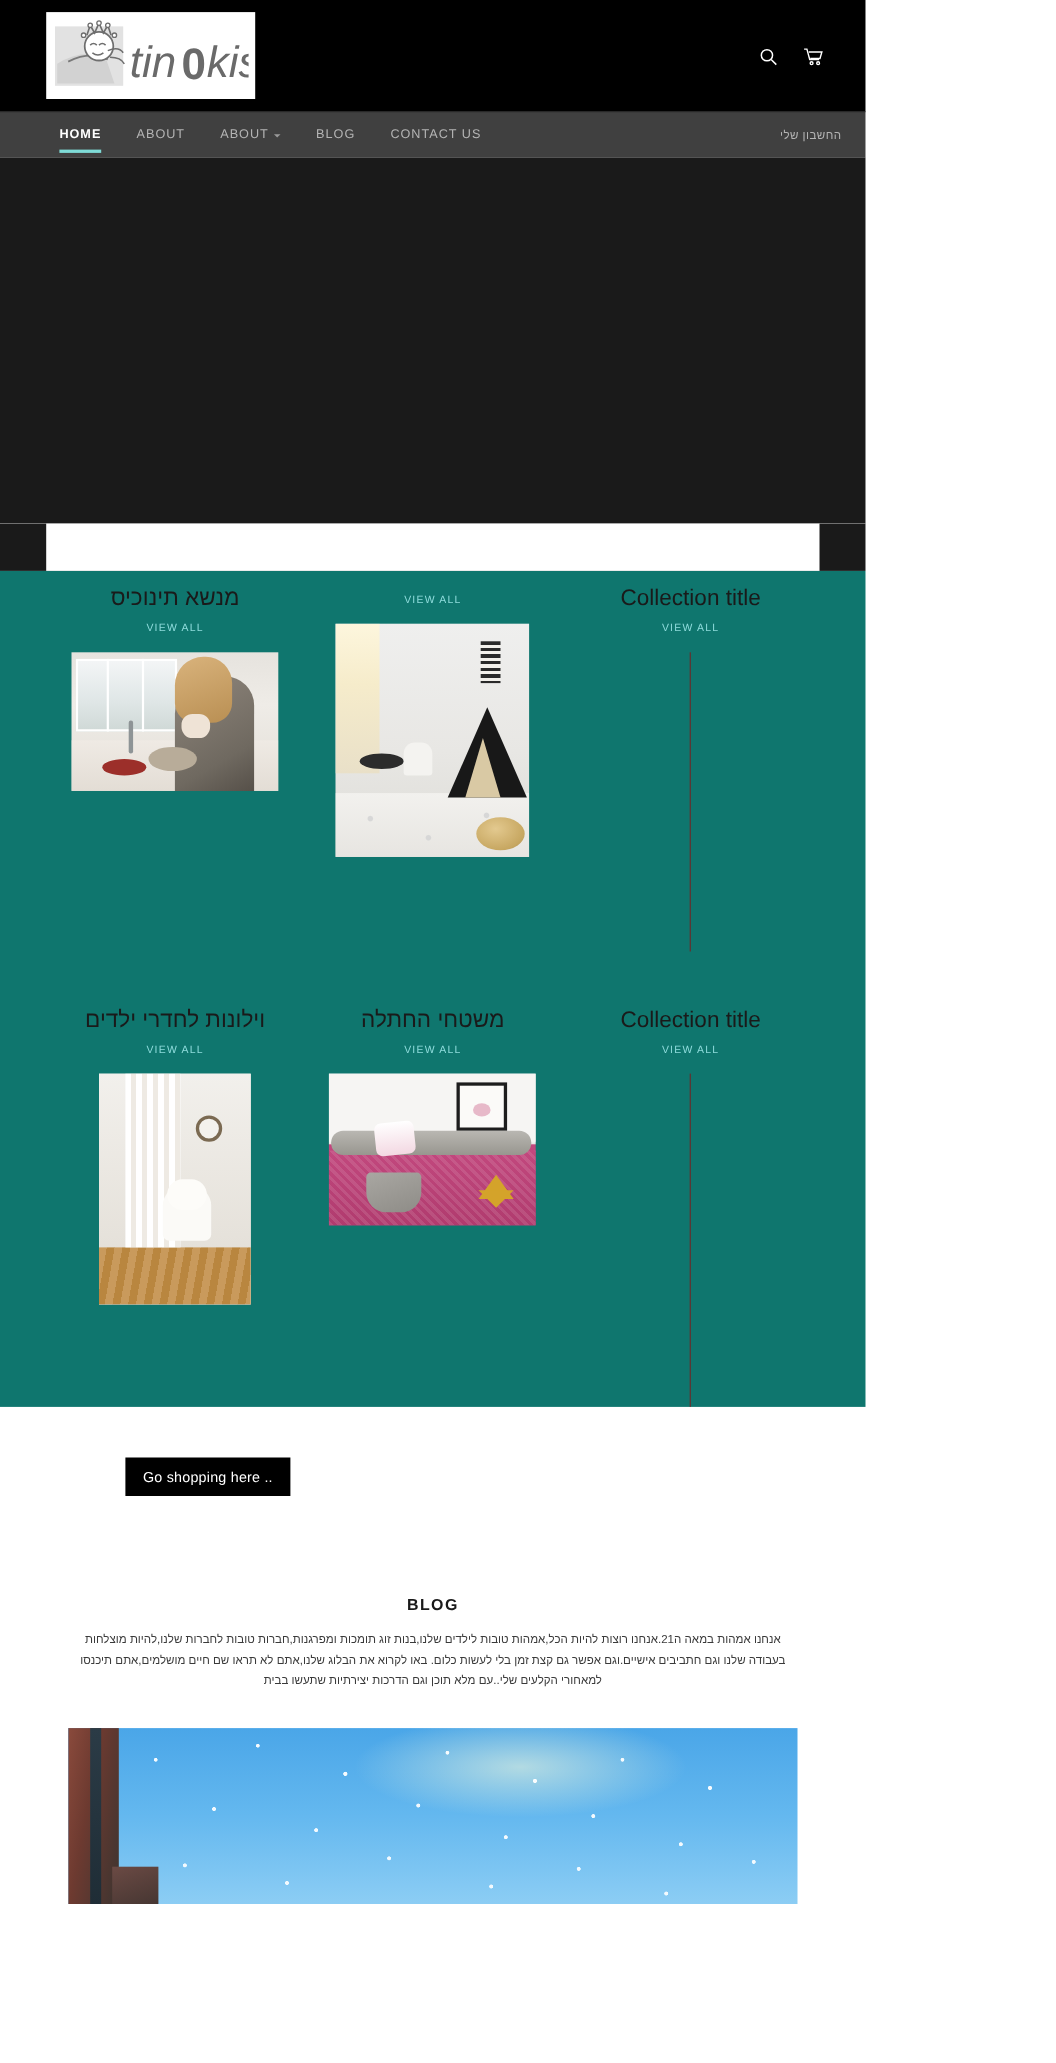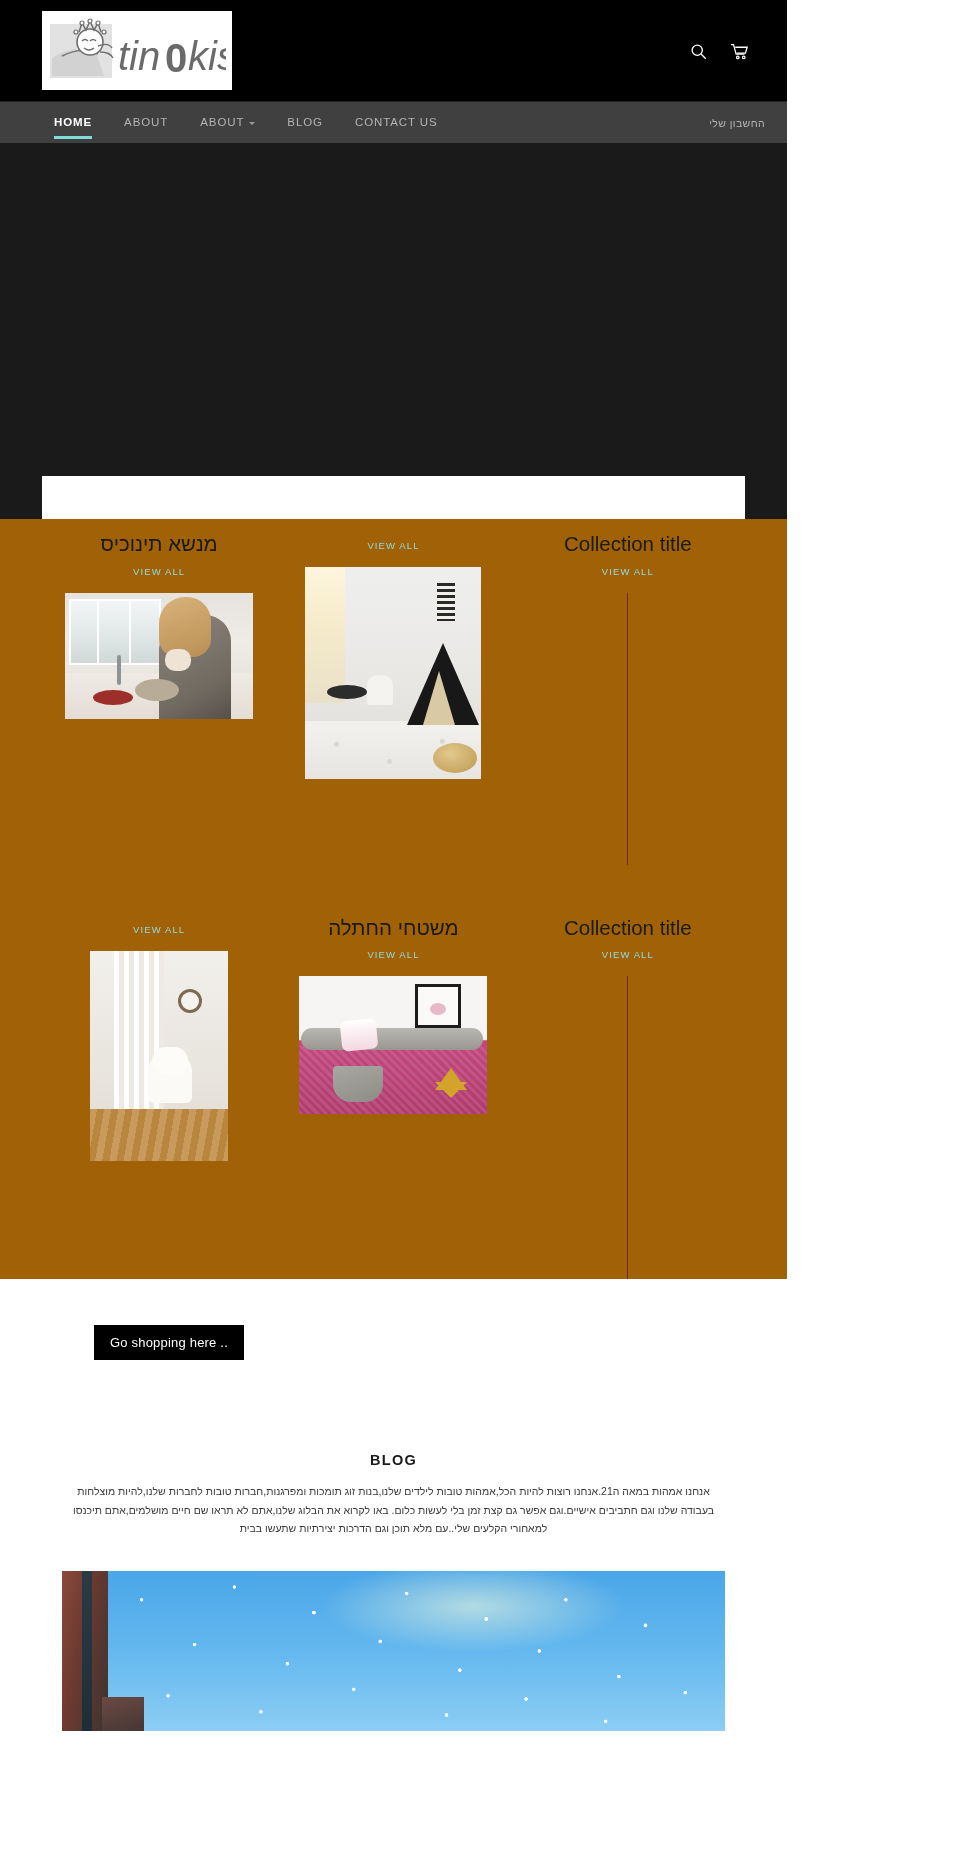--- a/index.html
+++ b/index.html
@@ -114,21 +114,21 @@
     top:0; height:43px;
     background:#ffffff;
   }
   .dark-strip {
     background:#1a1a1a;
     height:43px;
     position:relative;
   }
   .collections {
     padding:0 42px;
-    background:#a16207;
+    background:#0f766e;
   }
   .coll-row {
     display:flex;
   }
   .coll-col {
     width:33.3333%;
     text-align:center;
     padding-top:12px;
   }
   .coll-title {
@@ -337,21 +337,21 @@
   
   .shop-btn-wrap { padding:0 42px; margin-top:46px; }
   .shop-btn {
     display:inline-block;
     background:#000000;
     color:#ffffff;
     font-size:13px;
     letter-spacing:0.2px;
     padding:10px 16px;
     border:none;
-    margin-left:52px;
+    margin-left:72px;
     cursor:pointer;
     font-family:inherit;
   }
 
   
   .blog-section {
     padding:0 62px;
     margin-top:92px;
     text-align:center;
   }
@@ -538,20 +538,21 @@
           <div class="coll-media">
             <div class="ph-rule" style="height:272px"></div>
           </div>
         </div>
 
       </div>
 
       <div class="coll-row" style="margin-top:38px">
 
         <div class="coll-col">
+          <div class="coll-title rtl">וילונות לחדרי ילדים</div>
           <a class="coll-viewall">VIEW ALL</a>
           <div class="coll-media">
             <div class="ph ph-curtain">
               <span class="wall"></span>
               <span class="floor"></span>
               <span class="drape"></span>
               <span class="clock"></span>
               <span class="rocker"></span>
               <span class="fur"></span>
             </div>

